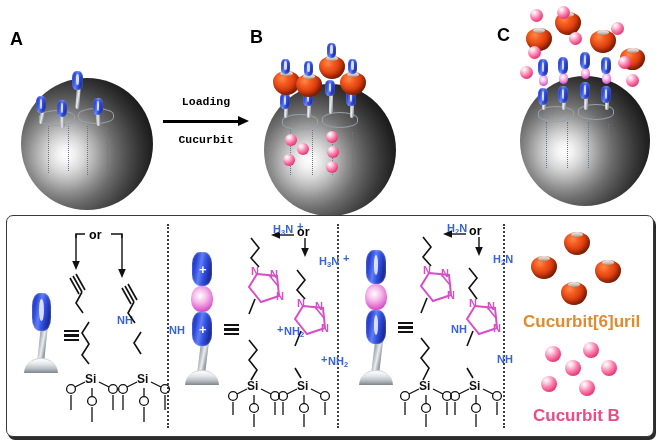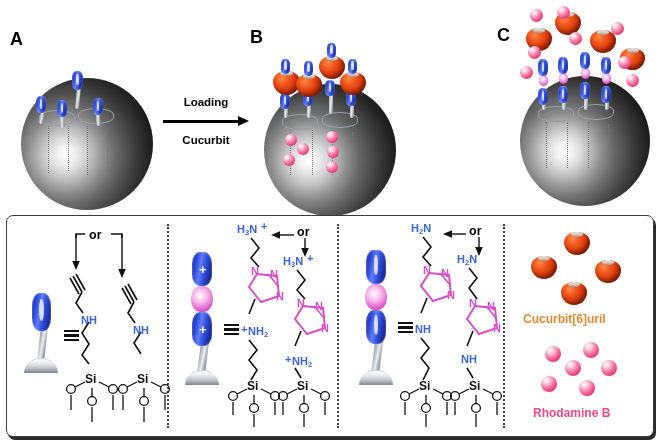--- a/index.html
+++ b/index.html
@@ -57,20 +57,21 @@
   }
 
   
   .arrow-group { position: absolute; text-align: center; }
   .arrow-label {
     font-size: 11.5px;
     font-weight: bold;
     color: #000;
     white-space: nowrap;
     line-height: 1.1;
+    font-family: Liberation Mono, monospace;
   }
   .arrow-line {
     position: relative;
     height: 11px;
     margin: 7px 0;
   }
   .arrow-line::before {
     content: "";
     position: absolute;
     left: 0; top: 4px;
@@ -169,21 +170,21 @@
 
   
   .chem {
     position: absolute;
     font-family: "Liberation Sans", sans-serif;
     font-size: 11px;
     font-weight: bold;
     white-space: nowrap;
     line-height: 1;
   }
-  .chem.blue   { color: #3a63d8; }
+  .chem.blue   { color: #3a63d8; margin-left: 36px; }
   .chem.black  { color: #101010; }
   .chem.mag    { color: #d64fc8; }
   .chem sub { font-size: 7.5px; vertical-align: -0.22em; }
 
   .or-word {
     position: absolute;
     font-size: 12.5px;
     font-weight: bold;
     color: #000;
   }
@@ -206,21 +207,21 @@
   
   .mound {
     position: absolute;
     border-radius: 50% 50% 40% 40% / 100% 100% 0 0;
     background: linear-gradient(180deg,#ffffff 0%,#e4e7ea 35%,#b9bfc5 68%,#7e858c 100%);
     border-top: 1px solid #cfd4d8;
   }
 
   .legend-label {
     position: absolute;
-    font-size: 12px;
+    font-size: 17px;
     font-weight: bold;
     white-space: nowrap;
   }
 
   svg { display: block; overflow: visible; }
 </style>
 </head>
 <body>
 
 <div id="figure">
@@ -754,17 +755,17 @@
       <div class="legend-label" style="left:14px; top:92px; color:#e08a33;">Cucurbit[6]uril</div>
 
       <div>
         <div class="rb-bead" style="left:36px; top:126px; width:16px; height:16px;"></div>
         <div class="rb-bead" style="left:74px; top:122px; width:16px; height:16px;"></div>
         <div class="rb-bead" style="left:56px; top:140px; width:16px; height:16px;"></div>
         <div class="rb-bead" style="left:92px; top:140px; width:16px; height:16px;"></div>
         <div class="rb-bead" style="left:32px; top:156px; width:16px; height:16px;"></div>
         <div class="rb-bead" style="left:70px; top:160px; width:16px; height:16px;"></div>
       </div>
-      <div class="legend-label" style="left:24px; top:186px; color:#ec4b86;">Rhodamine B</div>
+      <div class="legend-label" style="left:24px; top:186px; color:#ec4b86;">Cucurbit B</div>
     </div>
 
   </div>
 </div>
 
 </body></html>

